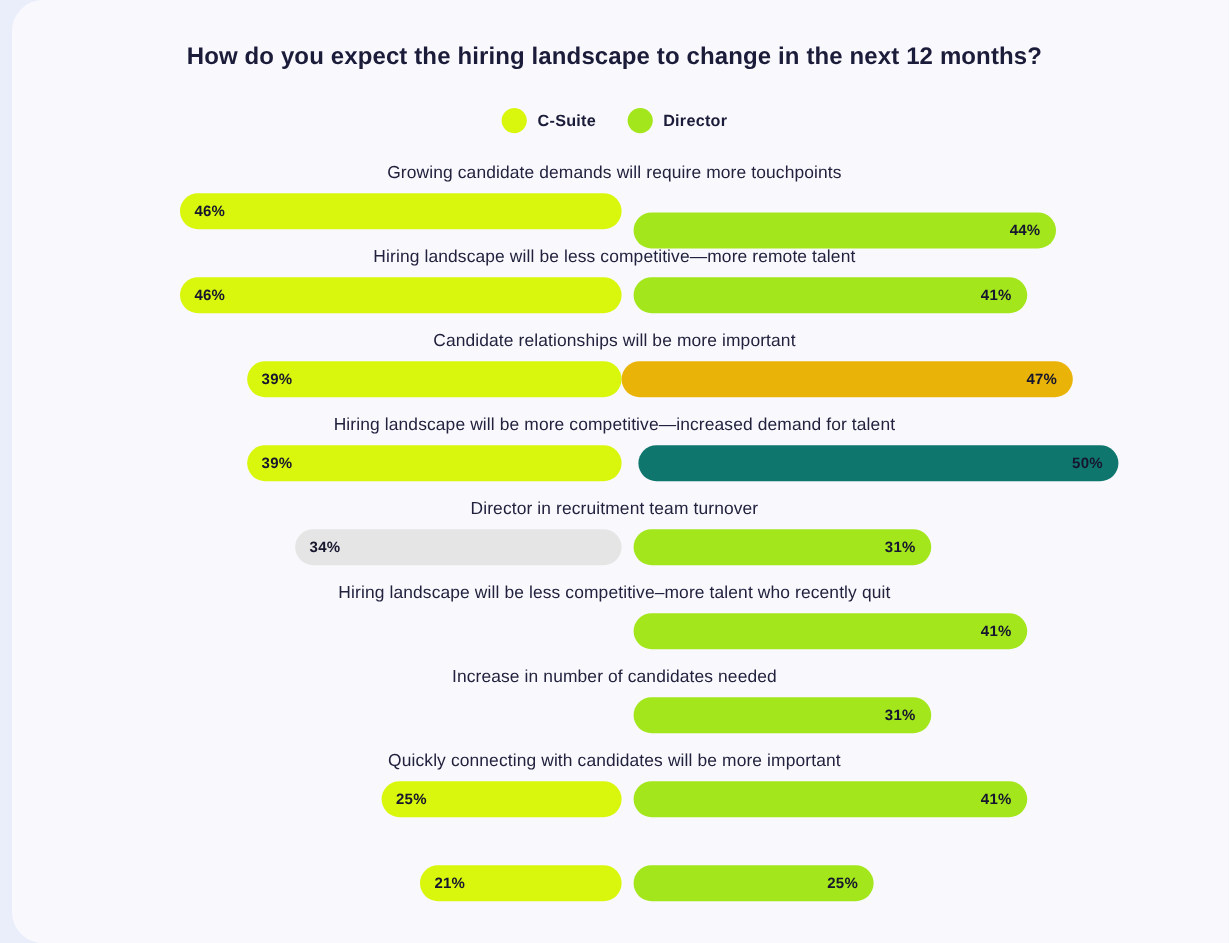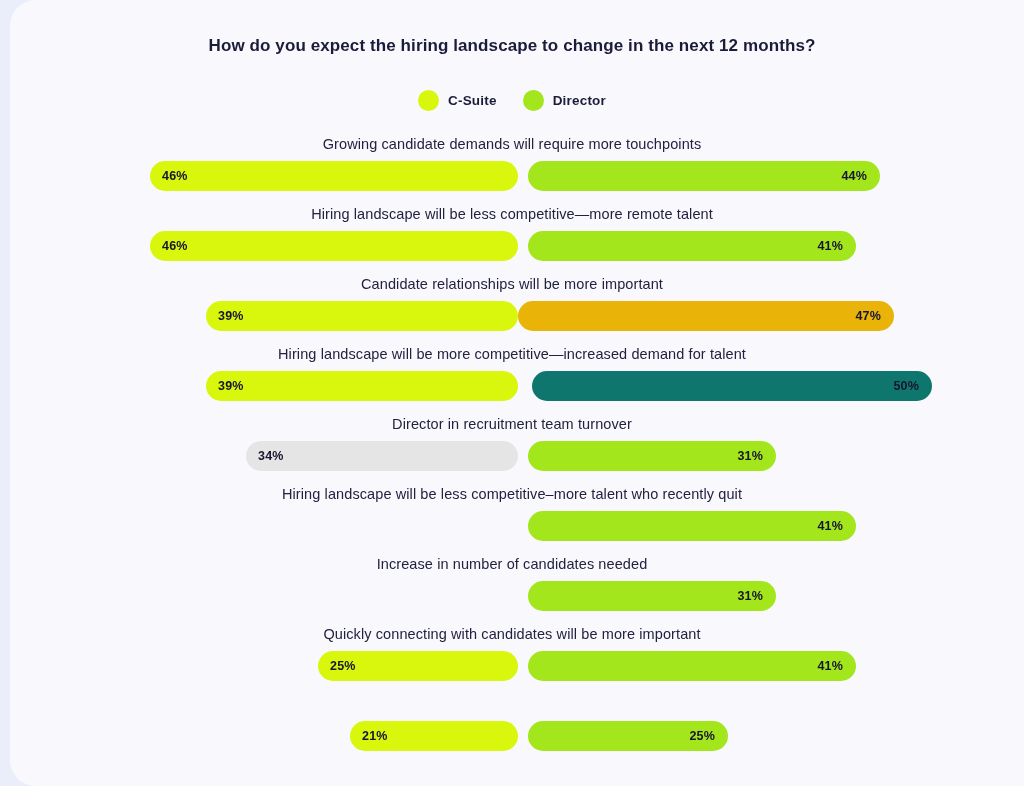--- a/index.html
+++ b/index.html
@@ -23,21 +23,21 @@
     border-radius: 26px 0 0 26px;
     box-sizing: border-box;
     overflow: hidden;
   }
   #chart-title {
     position: absolute;
     left: 0;
     top: 36px;
     width: 1004px;
     text-align: center;
-    font-size: 17px;
+    font-size: 20px;
     font-weight: bold;
     color: #1b1b3a;
     letter-spacing: 0.1px;
   }
   #legend {
     position: absolute;
     left: 0;
     top: 90px;
     width: 1004px;
     display: flex;
@@ -134,21 +134,21 @@
     </div>
   </div>
 
   <div id="rows">
       <div class="row">
         <div class="row-label">Growing candidate demands will require more touchpoints</div>
         <div class="bars">
           <div class="bar bar-left" style="left: 140px; width: 368px; background: rgb(217, 247, 13);">
             <span class="bar-value">46%</span>
           </div>
-          <div class="bar bar-right" style="left: 518px; width: 352px; background: rgb(163, 230, 27);">
+          <div class="bar bar-right" style="left: 518px; width: 352px; background: rgb(163, 230, 27); margin-top: 16px;">
             <span class="bar-value">44%</span>
           </div>
         </div>
       </div>
       <div class="row">
         <div class="row-label">Hiring landscape will be less competitive—more remote talent</div>
         <div class="bars">
           <div class="bar bar-left" style="left: 140px; width: 368px; background: rgb(217, 247, 13);">
             <span class="bar-value">46%</span>
           </div>

